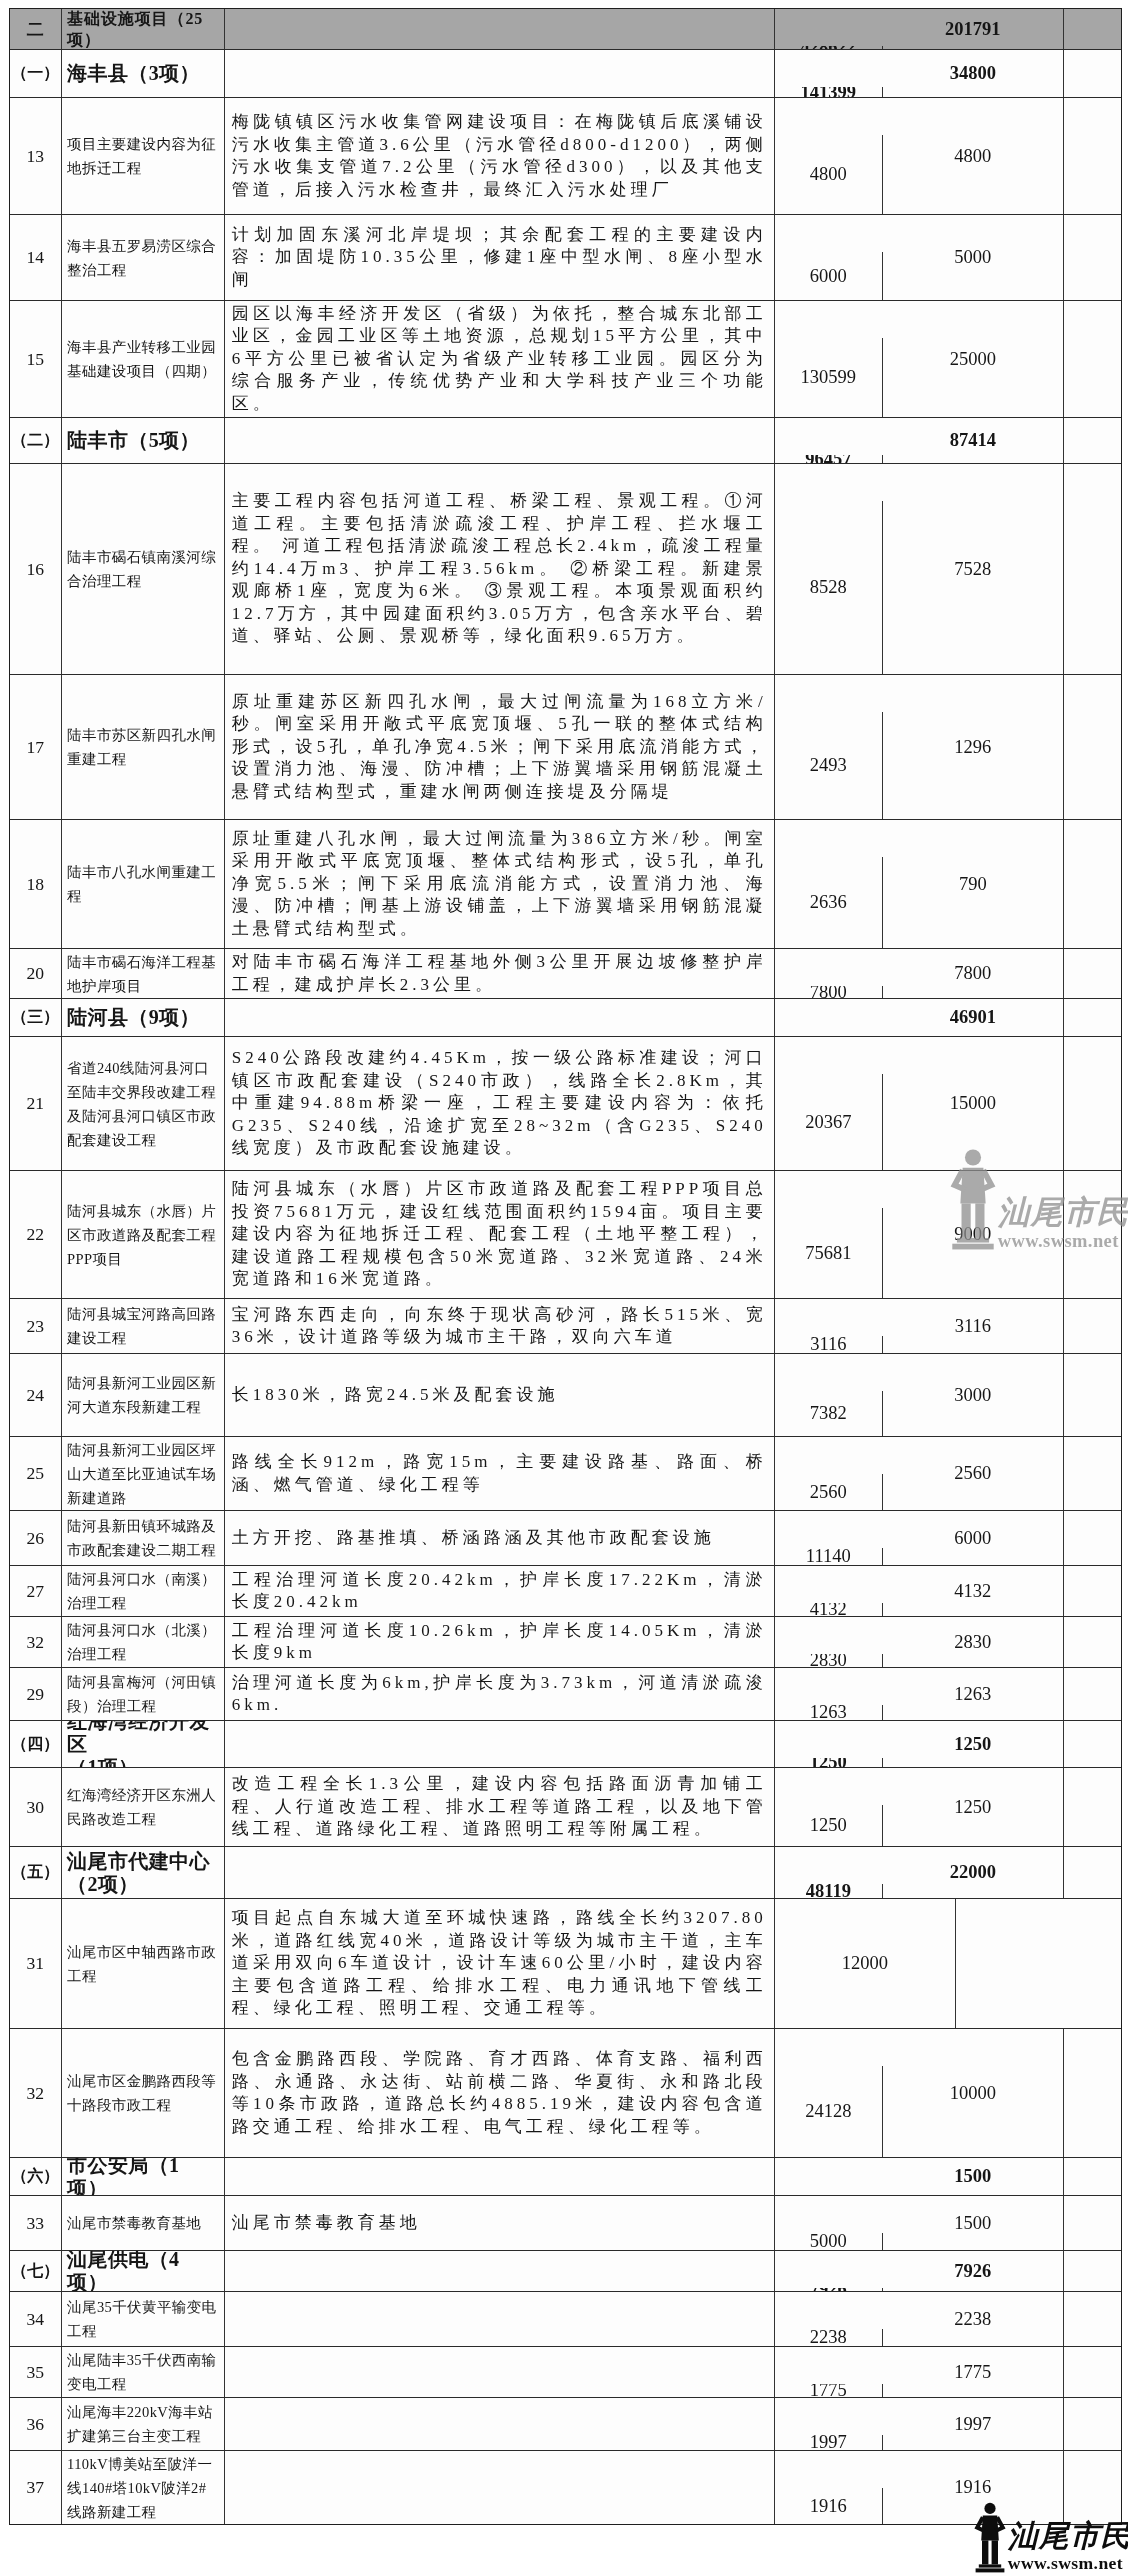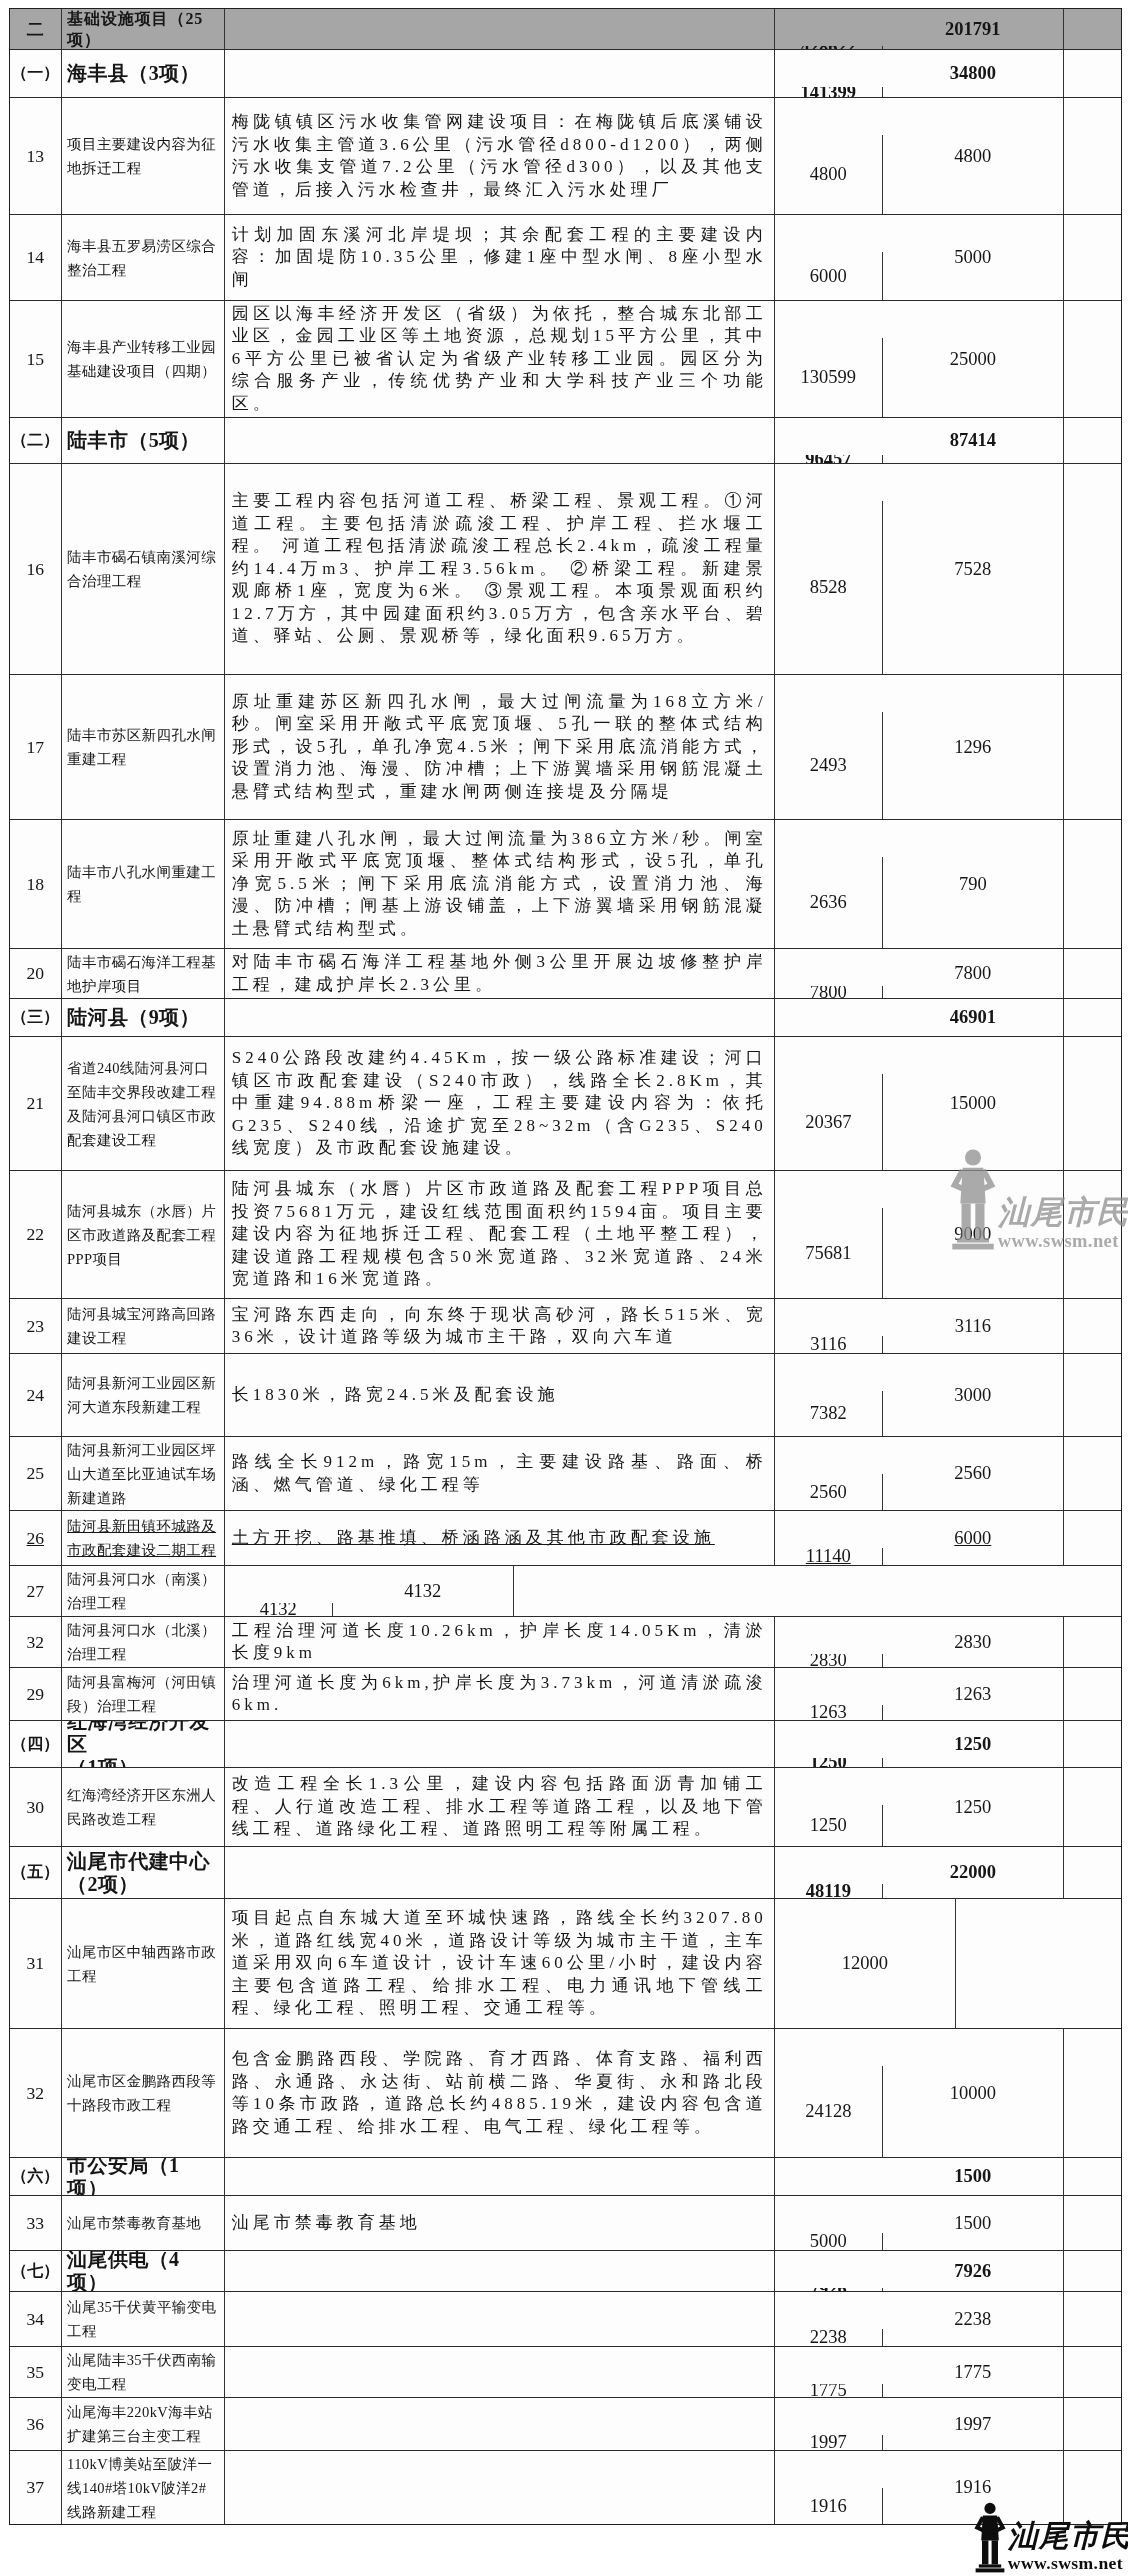--- a/index.html
+++ b/index.html
@@ -290,41 +290,44 @@
           <div class="txt">路线全长912m，路宽15m，主要建设路基、路面、桥涵、燃气管道、绿化工程等</div>
         </div>
         <div class="cell c-v1">
           <div class="txt-plain">2560</div>
         </div>
         <div class="cell c-v2">
           <div class="txt-plain">2560</div>
         </div>
         <div class="cell c-last"></div>
       </div>
-      <div class="row item" style="height: 55px; text-decoration: underline;">
+      <div class="row item" style="height: 55px;">
         <div class="cell c-num">
           <div class="txt-plain">26</div>
         </div>
         <div class="cell c-name"><div class="txt-plain">陆河县新田镇环城路及市政配套建设二期工程</div></div>
         <div class="cell c-desc">
           <div class="txt">土方开挖、路基推填、桥涵路涵及其他市政配套设施</div>
         </div>
         <div class="cell c-v1">
           <div class="txt-plain">11140</div>
         </div>
         <div class="cell c-v2">
           <div class="txt-plain">6000</div>
         </div>
         <div class="cell c-last"></div>
       </div>
       <div class="row item" style="height: 51px;">
         <div class="cell c-num">
           <div class="txt-plain">27</div>
         </div>
         <div class="cell c-name"><div class="txt-plain">陆河县河口水（南溪）治理工程</div></div>
+        <div class="cell c-desc">
+          <div class="txt">工程治理河道长度20.42km，护岸长度17.22Km，清淤长度20.42km</div>
+        </div>
         <div class="cell c-v1">
           <div class="txt-plain">4132</div>
         </div>
         <div class="cell c-v2">
           <div class="txt-plain">4132</div>
         </div>
         <div class="cell c-last"></div>
       </div>
       <div class="row item" style="height: 51px;">
         <div class="cell c-num">

